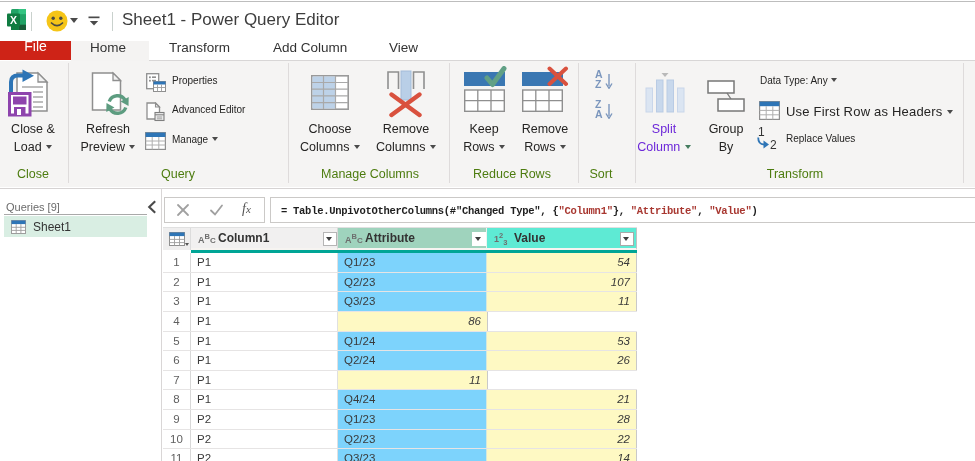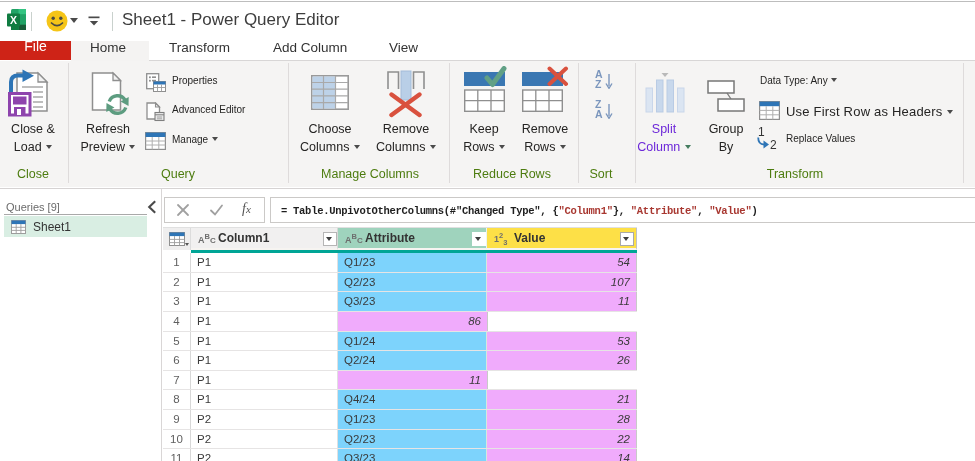--- a/index.html
+++ b/index.html
@@ -50,21 +50,21 @@
      border-left:3.5px solid transparent;border-right:3.5px solid transparent;
      border-top:4px solid #3f3f3f;}
   .typeicon{font-size:9px;color:#6e6e6e;font-weight:600;}
   .gr{display:flex;height:19.65px;box-sizing:border-box;border-bottom:1px solid #e6e4e4;
       font-size:11.5px;color:#3a3a3a;}
   .g0{width:28px;text-align:center;color:#5f5f5f;padding-top:3px;box-sizing:border-box;
       border-right:1px solid #d8d8d8;}
   .g1{width:147px;padding:3px 0 0 6px;box-sizing:border-box;border-right:1px solid #e0e0e0;background:#fff;}
   .g2{width:149px;padding:3px 0 0 6px;box-sizing:border-box;border-right:1px solid #d5e8dd;background:#7dd3fc;}
   .g3{width:150px;padding:3px 6px 0 0;box-sizing:border-box;border-right:1px solid #c9c9c9;
-      background:#f0abfc;text-align:right;font-style:italic;}
+      background:#fef9c3;text-align:right;font-style:italic;}
 </style>
 </head>
 <body>
  <div class="abs" id="topline"></div>
  <div class="abs" id="titlebar"></div>
 
  <svg class="abs" style="left:7px;top:9px" width="22" height="23" viewBox="0 0 22 23">
    <rect x="4" y="0" width="15" height="21" rx="1.5" fill="#21a366"></rect>
    <rect x="11.5" y="0" width="7.5" height="5.2" fill="#33c481"></rect>
    <rect x="4" y="10.5" width="7.5" height="5.2" fill="#107c41"></rect>
@@ -341,21 +341,21 @@
  <div class="abs hdr" style="left:191px;width:147px;background:#f1f0f0;border-right:1px solid #d8d8d8">
    <span class="typeicon" style="position:absolute;left:7px;top:4px">A<sup>B</sup><span style="font-size:8px">C</span></span>
    <span style="position:absolute;left:27px;top:3px">Column1</span>
    <span class="filterbtn" style="left:131.5px"></span>
  </div>
  <div class="abs hdr" style="left:338px;width:149px;background:#9fd3bd;border-right:1px solid #ecf5f0">
    <span class="typeicon" style="position:absolute;left:7px;top:4px">A<sup>B</sup><span style="font-size:8px">C</span></span>
    <span style="position:absolute;left:27px;top:3px">Attribute</span>
    <span class="filterbtn" style="left:133.5px;border-color:#fff"></span>
  </div>
- <div class="abs hdr" style="left:487px;width:150px;background:#fde047;border-right:1px solid #c2c2c2">
+ <div class="abs hdr" style="left:487px;width:150px;background:#5eead4;border-right:1px solid #c2c2c2">
    <span class="typeicon" style="position:absolute;left:7px;top:3px">1<sup>2</sup><sub>3</sub></span>
    <span style="position:absolute;left:27px;top:3px">Value</span>
    <span class="filterbtn" style="left:132.5px;border-color:#a9a9a9"></span>
  </div>
  <div class="abs" id="tealbar"></div>
 
  <div class="abs" id="rows" style="left:163px;top:253px;width:474px;">
   <div class="gr">
       <div class="g0">1</div>
       <div class="g1">P1</div>

